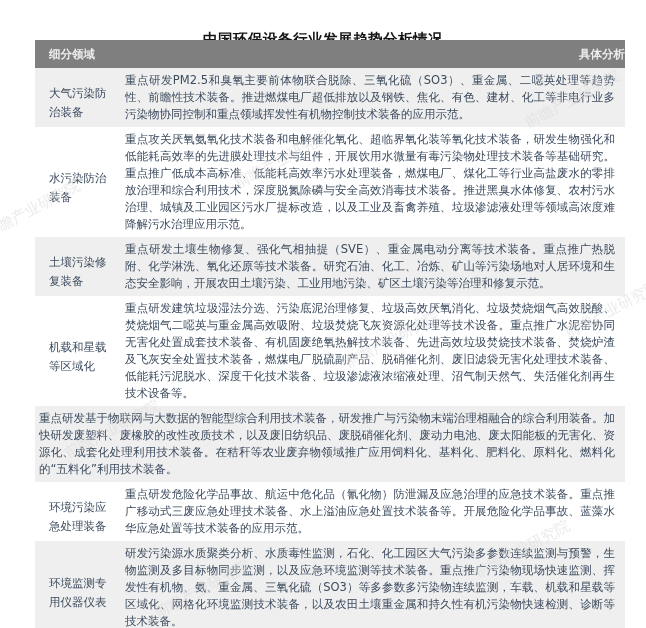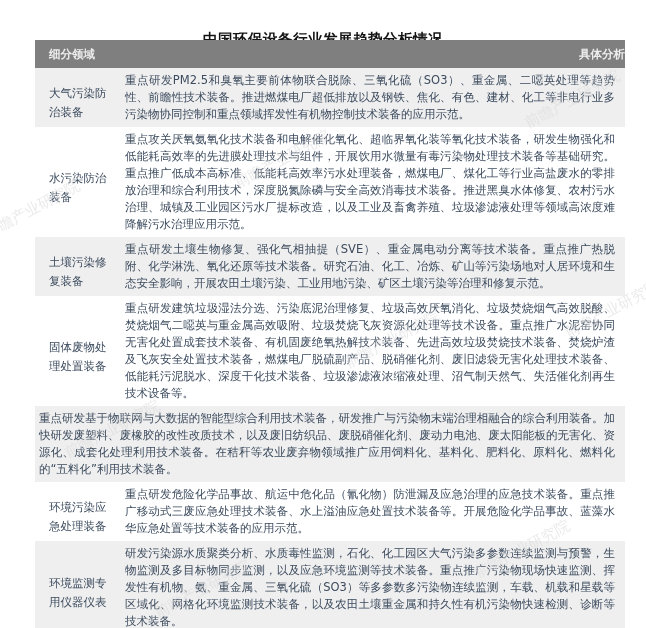--- a/index.html
+++ b/index.html
@@ -100,21 +100,21 @@
   </div>
   <div class="trow">
     <div class="cell-field">水污染防治装备</div>
     <div class="cell-analysis">重点攻关厌氧氨氧化技术装备和电解催化氧化、超临界氧化装等氧化技术装备，研发生物强化和低能耗高效率的先进膜处理技术与组件，开展饮用水微量有毒污染物处理技术装备等基础研究。重点推广低成本高标准、低能耗高效率污水处理装备，燃煤电厂、煤化工等行业高盐废水的零排放治理和综合利用技术，深度脱氮除磷与安全高效消毒技术装备。推进黑臭水体修复、农村污水治理、城镇及工业园区污水厂提标改造，以及工业及畜禽养殖、垃圾渗滤液处理等领域高浓度难降解污水治理应用示范。</div>
   </div>
   <div class="trow alt">
     <div class="cell-field">土壤污染修复装备</div>
     <div class="cell-analysis">重点研发土壤生物修复、强化气相抽提（SVE）、重金属电动分离等技术装备。重点推广热脱附、化学淋洗、氧化还原等技术装备。研究石油、化工、冶炼、矿山等污染场地对人居环境和生态安全影响，开展农田土壤污染、工业用地污染、矿区土壤污染等治理和修复示范。</div>
   </div>
   <div class="trow">
-    <div class="cell-field">固体废物处理处置装备</div>
+    <div class="cell-field">机载和星载等区域化</div>
     <div class="cell-analysis">重点研发建筑垃圾湿法分选、污染底泥治理修复、垃圾高效厌氧消化、垃圾焚烧烟气高效脱酸、焚烧烟气二噁英与重金属高效吸附、垃圾焚烧飞灰资源化处理等技术设备。重点推广水泥窑协同无害化处置成套技术装备、有机固废绝氧热解技术装备、先进高效垃圾焚烧技术装备、焚烧炉渣及飞灰安全处置技术装备，燃煤电厂脱硫副产品、脱硝催化剂、废旧滤袋无害化处理技术装备、低能耗污泥脱水、深度干化技术装备、垃圾渗滤液浓缩液处理、沼气制天然气、失活催化剂再生技术设备等。</div>
   </div>
   <div class="trow alt">
     <div class="cell-analysis">重点研发基于物联网与大数据的智能型综合利用技术装备，研发推广与污染物末端治理相融合的综合利用装备。加快研发废塑料、废橡胶的改性改质技术，以及废旧纺织品、废脱硝催化剂、废动力电池、废太阳能板的无害化、资源化、成套化处理利用技术装备。在秸秆等农业废弃物领域推广应用饲料化、基料化、肥料化、原料化、燃料化的“五料化”利用技术装备。</div>
   </div>
   <div class="trow">
     <div class="cell-field">环境污染应急处理装备</div>
     <div class="cell-analysis">重点研发危险化学品事故、航运中危化品（氰化物）防泄漏及应急治理的应急技术装备。重点推广移动式三废应急处理技术装备、水上溢油应急处置技术装备等。开展危险化学品事故、蓝藻水华应急处置等技术装备的应用示范。</div>
   </div>
   <div class="trow alt">

